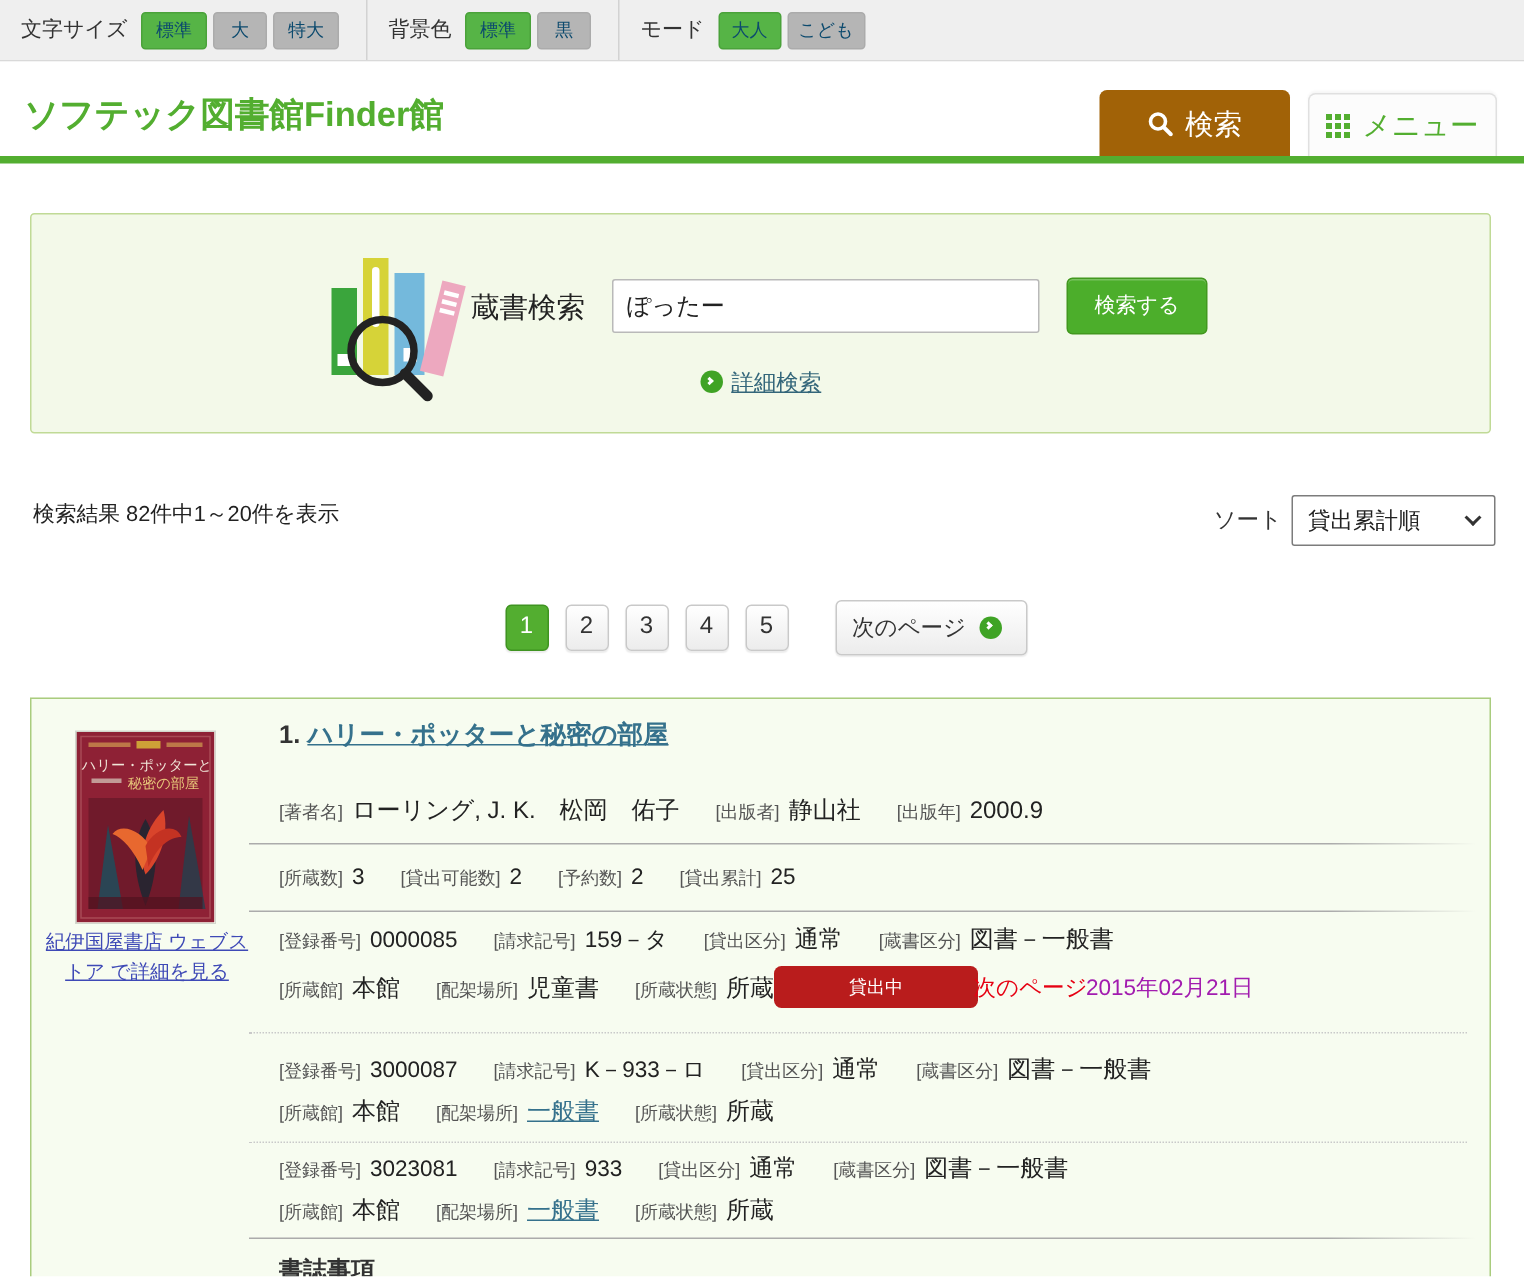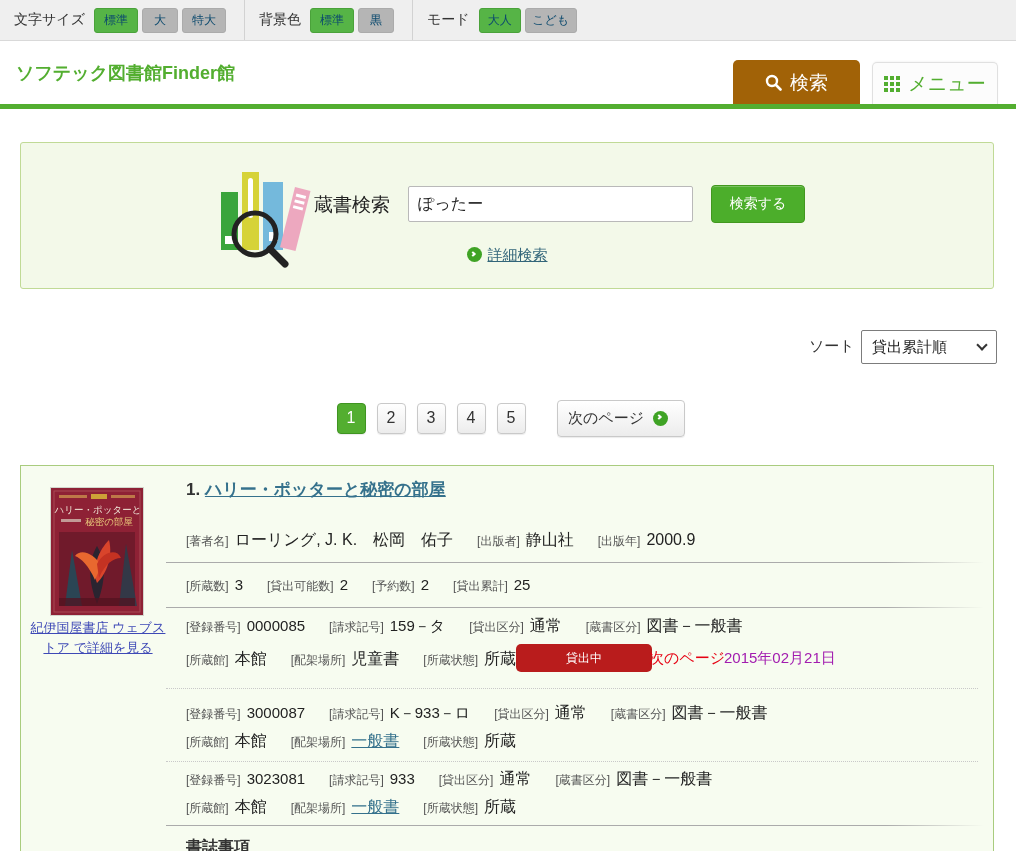--- a/index.html
+++ b/index.html
@@ -12,21 +12,21 @@
   .tb-label { font-size:14px; color:#333; margin-right:9px; white-space:nowrap; }
   .tb-btn { display:inline-block; font-size:12px; color:#0c4a6e; background:#b5b5b5;
             border:1px solid #ababab; border-radius:3px; text-align:center;
             padding:3px 0; margin-right:4px; cursor:pointer; }
   .tb-btn.on { background:#56b446; border-color:#4aa23a; }
   .w44{width:44px}.w36{width:36px}.w42{width:42px}.w52{width:52px}
   .tb-sep { width:1px; align-self:stretch; background:#d2d2d2; margin:0 14px; }
 
   
   .header { position:relative; height:68px; background:#fff; }
-  .site-title { position:absolute; left:16px; top:20px; font-size:18px; font-weight:bold; color:#53ae30; }
+  .site-title { position:absolute; left:16px; top:20px; font-size:23px; font-weight:bold; color:#53ae30; }
   .green-bar { position:absolute; left:0; top:63px; width:1016px; height:5px; background:#53ae30; }
   .tab { position:absolute; display:flex; align-items:center; justify-content:center;
          gap:8px; border-radius:5px 5px 0 0; cursor:pointer; font-size:19px; }
   .tab-search { left:733px; top:19px; width:127px; height:45px; background:#a16207; color:#fff; }
   .tab-menu { left:872px; top:21px; width:126px; height:43px; background:#fcfcfc; color:#53ae30;
               border:1px solid #e0e0e0; border-bottom:none; box-shadow:0 -1px 2px rgba(0,0,0,.04); }
 
   
   .panel { position:absolute; left:20px; top:142px; width:974px; height:147px;
            background:#f3f9e9; border:1px solid #c0da96; border-radius:3px; }
@@ -165,20 +165,21 @@
       <line x1="53" y1="89" x2="68" y2="104" stroke="#222" stroke-width="7" stroke-linecap="round"></line>
     </svg>
     <span class="panel-label">蔵書検索</span>
     <input class="search-input" type="text" value="ぽったー" style="">
     <button class="search-btn">検索する</button>
     <div class="adv-row">
       <span class="circle-arrow"><i></i></span><a class="adv-link">詳細検索</a>
     </div>
   </div>
 
+  <div class="summary">検索結果 82件中1～20件を表示</div>
   <div class="sort-label">ソート</div>
   <div class="sort-select">
     <span class="sort-value">貸出累計順</span>
     <span class="select-chev"></span>
   </div>
 
   <div class="pager">
     <div class="pg-btn on">1</div>
     <div class="pg-btn">2</div>
     <div class="pg-btn">3</div>

